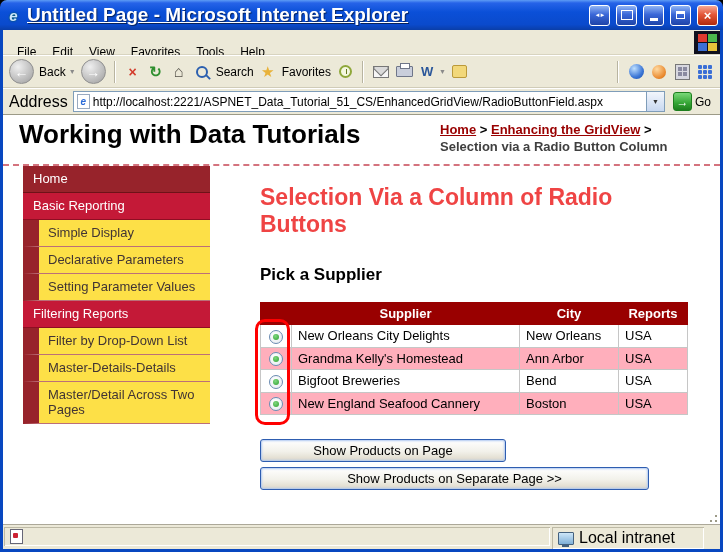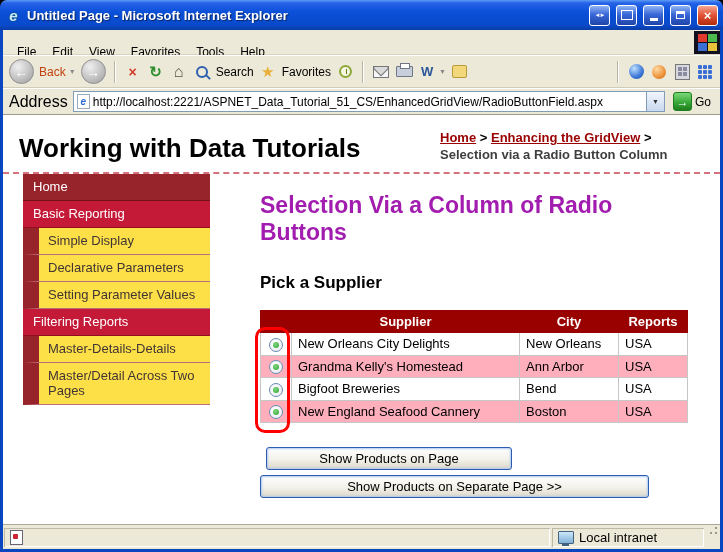--- a/index.html
+++ b/index.html
@@ -5,22 +5,22 @@
   html,body{margin:0;padding:0;}
   body{width:723px;height:552px;overflow:hidden;font-family:"Liberation Sans",sans-serif;background:#000;}
   .frame{width:723px;height:552px;display:flex;flex-direction:column;box-sizing:border-box;}
 
   
   .titlebar{height:30px;flex:0 0 30px;display:flex;align-items:center;gap:5px;padding:0 5px;box-sizing:border-box;
     background:linear-gradient(180deg,#5E9CF5 0%,#2663E8 10%,#0B50D8 40%,#0A4ACC 82%,#0A3EA8 100%);
     border-radius:7px 7px 0 0;}
   .ie-logo{width:17px;height:17px;display:flex;align-items:center;justify-content:center;
     font-weight:bold;font-style:italic;font-size:15px;color:#CFE6FF;text-shadow:0 0 2px #063;}
-  .title-text{flex:1;color:#fff;font-weight:bold;font-size:13px;text-shadow:1px 1px 1px rgba(0,0,0,.55);
-    white-space:nowrap;overflow:hidden;text-overflow:ellipsis;}
+  .title-text{flex:1;color:#fff;font-weight:bold;font-size:19px;text-shadow:1px 1px 1px rgba(0,0,0,.55);
+    white-space:nowrap;overflow:hidden;text-overflow:ellipsis;text-decoration:underline;}
   .tb-btn{width:21px;height:21px;flex:0 0 21px;border-radius:3px;border:1px solid #fff;box-sizing:border-box;
     background:linear-gradient(180deg,#8FB4F4 0%,#3A67D8 45%,#1E44A8 100%);
     color:#fff;display:flex;align-items:center;justify-content:center;cursor:pointer;margin-left:1px;}
   .tb-btn .g-swap{font-size:6px;letter-spacing:-1px;}
   .g-screenrect{width:10px;height:8px;border:1px solid #fff;background:transparent;}
   .g-minbar{width:8px;height:3px;background:#fff;margin-top:8px;}
   .g-maxbox{width:9px;height:8px;border:1px solid #fff;border-top:3px solid #fff;box-sizing:border-box;}
   .tb-close{background:linear-gradient(180deg,#F5A894 0%,#E35639 45%,#B22A0C 100%);font-size:13px;font-weight:bold;}
 
   
@@ -31,21 +31,21 @@
     grid-template-columns:9px 9px;grid-template-rows:8px 8px;gap:1px;place-content:center;}
   .throbber span{display:block;}
   .t-r{background:#E03A2F;} .t-g{background:#4DB84D;} .t-b{background:#3B6FD6;} .t-y{background:#E8C23A;}
 
   
   .toolbar{height:33px;flex:0 0 33px;background:#ECE9D8;display:flex;align-items:center;gap:5px;
     padding:0 6px;box-sizing:border-box;border-top:1px solid #fff;border-bottom:1px solid #D0CCB8;}
   .nav-circle{width:25px;height:25px;border-radius:50%;border:1px solid #909090;box-sizing:border-box;
     background:radial-gradient(circle at 35% 30%,#EFEFEF 0%,#C2C2C2 55%,#9B9B9B 100%);
     color:#fff;display:flex;align-items:center;justify-content:center;font-size:14px;font-weight:bold;}
-  .tb-label{font-size:12px;color:#c2410c;}
+  .tb-label{font-size:12px;color:#000000;}
   .tb-label-on{font-size:12px;color:#000;}
   .caret{font-size:7px;color:#8A8A8A;margin-left:-2px;}
   .vsep{width:1px;height:22px;background:#B8B4A0;border-right:1px solid #fff;margin:0 3px;}
   .mini{width:18px;height:18px;display:flex;align-items:center;justify-content:center;cursor:pointer;}
   .g-stop{color:#D33C2C;font-size:14px;font-weight:bold;}
   .g-refresh{color:#2F8F2F;font-size:15px;font-weight:bold;}
   .g-home{color:#55524A;font-size:16px;}
   .mag{width:8px;height:8px;border:2px solid #2B5FAF;border-radius:50%;position:relative;display:inline-block;}
   .mag::after{content:"";position:absolute;width:6px;height:2px;background:#2B5FAF;transform:rotate(45deg);right:-5px;bottom:-2px;}
   .g-star{color:#E8B23A;font-size:15px;}
@@ -74,37 +74,37 @@
   .addr-input{flex:1;border:none;outline:none;font-size:12px;font-family:"Liberation Sans",sans-serif;color:#000;padding:0;background:transparent;}
   .addr-drop{width:17px;height:19px;background:linear-gradient(180deg,#F2F6FC,#C8D8F0);border-left:1px solid #7F9DB9;
     display:flex;align-items:center;justify-content:center;font-size:7px;color:#333;cursor:pointer;}
   .go-btn{display:flex;align-items:center;gap:3px;cursor:pointer;padding:0 3px;}
   .go-ico{width:19px;height:19px;border-radius:3px;background:linear-gradient(180deg,#79D878 0%,#34A534 60%,#1E7F1E 100%);
     color:#fff;font-weight:bold;display:flex;align-items:center;justify-content:center;font-size:12px;border:1px solid #1E7F1E;box-sizing:border-box;}
   .go-label{font-size:12px;color:#000;}
 
   
   .content{flex:1;background:#fff;overflow:hidden;display:flex;flex-direction:column;}
-  .page-header{display:flex;justify-content:space-between;align-items:flex-end;padding:12px 14px 8px 16px;
+  .page-header{display:flex;justify-content:space-between;align-items:flex-start;padding:4px 14px 8px 16px;
     border-bottom:2px dashed #D4737E;}
   .site-title{font-size:26px;font-weight:bold;color:#000;letter-spacing:0;}
   .breadcrumb{width:266px;font-size:13px;font-weight:bold;line-height:1.3;margin-top:3px;flex:0 0 266px;}
   .bc-link{color:#990000;text-decoration:underline;cursor:pointer;}
   .bc-sep{color:#000;}
   .bc-current{color:#3F3F3F;}
 
   .page-body{flex:1;display:flex;padding-left:20px;box-sizing:border-box;}
   .sidebar{width:187px;flex:0 0 187px;font-size:13px;}
   .nav-item{box-sizing:border-box;cursor:pointer;}
   .nav-home{background:#97232B;color:#fff;padding:5px 8px 6px 10px;border-bottom:1px solid #6E1218;}
   .nav-section{background:#C41937;color:#fff;padding:5px 8px 6px 10px;border-bottom:1px solid #8E0E22;}
   .nav-sub{background:#fde047;color:#413434;padding:5px 8px 6px 9px;border-left:16px solid #97232B;border-bottom:1px solid #BC6F78;}
 
   .main{flex:1;padding:10px 18px 0 50px;box-sizing:border-box;}
-  .h1{font-size:23px;font-weight:bold;color:#a21caf;line-height:1.2;width:360px;margin-top:8px;}
+  .h1{font-size:23px;font-weight:bold;color:#ef4444;line-height:1.2;width:360px;margin-top:8px;}
   .h2{font-size:17px;font-weight:bold;color:#000;margin-top:26px;}
 
   .grid-wrap{position:relative;display:inline-block;margin-top:17px;}
   table.gridview{border-collapse:collapse;font-size:13px;}
   table.gridview th{background:#990000;color:#fff;font-weight:bold;text-align:center;padding:3px 8px;border:1px solid #990000;}
   table.gridview th.radio-col{width:18px;padding:3px 2px;}
   table.gridview td{padding:3px 6px;border:1px solid #C6C6C6;color:#000;}
   td.col-supplier{width:215px;}
   td.col-city{width:86px;}
   td.col-country{width:56px;}
@@ -113,26 +113,26 @@
   td.radio-cell{text-align:center;width:18px;padding:3px 3px;}
   .radio{width:12px;height:12px;border-radius:50%;border:1px solid #6A8BB2;background:radial-gradient(circle at 40% 35%,#FFFFFF,#E4EAF0);
     display:inline-flex;align-items:center;justify-content:center;vertical-align:middle;cursor:pointer;}
   .radio-dot{width:6px;height:6px;border-radius:50%;background:radial-gradient(circle at 40% 35%,#7FD87F,#2FA030);}
   .radio-annotation{position:absolute;left:-5px;top:17px;width:29px;height:100px;border:3px solid #FF0000;border-radius:10px;pointer-events:none;}
 
   .btn-stack{display:flex;flex-direction:column;align-items:flex-start;gap:5px;margin-top:20px;}
   .xp-btn{font-family:"Liberation Sans",sans-serif;font-size:13px;color:#000;height:23px;border:1px solid #2E5DB0;border-radius:3px;
     background:linear-gradient(180deg,#FFFFFF 0%,#F2F1EA 55%,#DDD8C8 100%);
     box-shadow:inset 0 0 2px 1px #AFC8F0;cursor:pointer;}
-  .btn-1{width:246px;margin-left:6px;}
+  .btn-1{width:246px;}
   .btn-2{width:389px;}
 
   
-  .statusbar{height:25px;flex:0 0 25px;background:#ECE9D8;border-top:1px solid #ACA899;display:flex;align-items:center;
-    font-size:13px;box-sizing:border-box;}
+  .statusbar{height:25px;flex:0 0 25px;background:#ECE9D8;border-top:1px solid #ACA899;display:flex;align-items:flex-start;
+    font-size:16px;box-sizing:border-box;}
   .sb-panel{display:flex;align-items:center;gap:5px;padding:2px 6px;box-shadow:inset 1px 1px 0 #BDB9A5,inset -1px -1px 0 #fff;margin:2px 1px;}
   .sb-main{flex:1;}
   .sb-zone{flex:0 0 140px;}
   .doc-ico{width:11px;height:13px;background:#fff;border:1px solid #667;position:relative;}
   .doc-ico::after{content:"";position:absolute;left:2px;top:3px;width:5px;height:5px;background:#C23;border-radius:1px;}
   .comp-ico{width:14px;height:11px;border:1px solid #44617E;background:linear-gradient(180deg,#CDE6F8,#7FB0D8);border-radius:1px;position:relative;}
   .comp-ico::after{content:"";position:absolute;left:3px;bottom:-3px;width:7px;height:2px;background:#44617E;}
   .sb-grip{flex:0 0 15px;position:relative;}
   .sb-grip::after{content:"";position:absolute;right:2px;bottom:2px;width:10px;height:10px;
     background:
@@ -272,20 +272,21 @@
 
       <div class="page-body">
 
         <div class="sidebar">
           <div class="nav-item nav-home">Home</div>
           <div class="nav-item nav-section">Basic Reporting</div>
           <div class="nav-item nav-sub">Simple Display</div>
           <div class="nav-item nav-sub">Declarative Parameters</div>
           <div class="nav-item nav-sub">Setting Parameter Values</div>
           <div class="nav-item nav-section">Filtering Reports</div>
+          <div class="nav-item nav-sub">Filter by Drop-Down List</div>
           <div class="nav-item nav-sub">Master-Details-Details</div>
           <div class="nav-item nav-sub">Master/Detail Across Two Pages</div>
         </div>
 
         <div class="main">
           <div class="h1">Selection Via a Column of Radio Buttons</div>
           <div class="h2">Pick a Supplier</div>
 
           <div class="grid-wrap">
             <table class="gridview">

